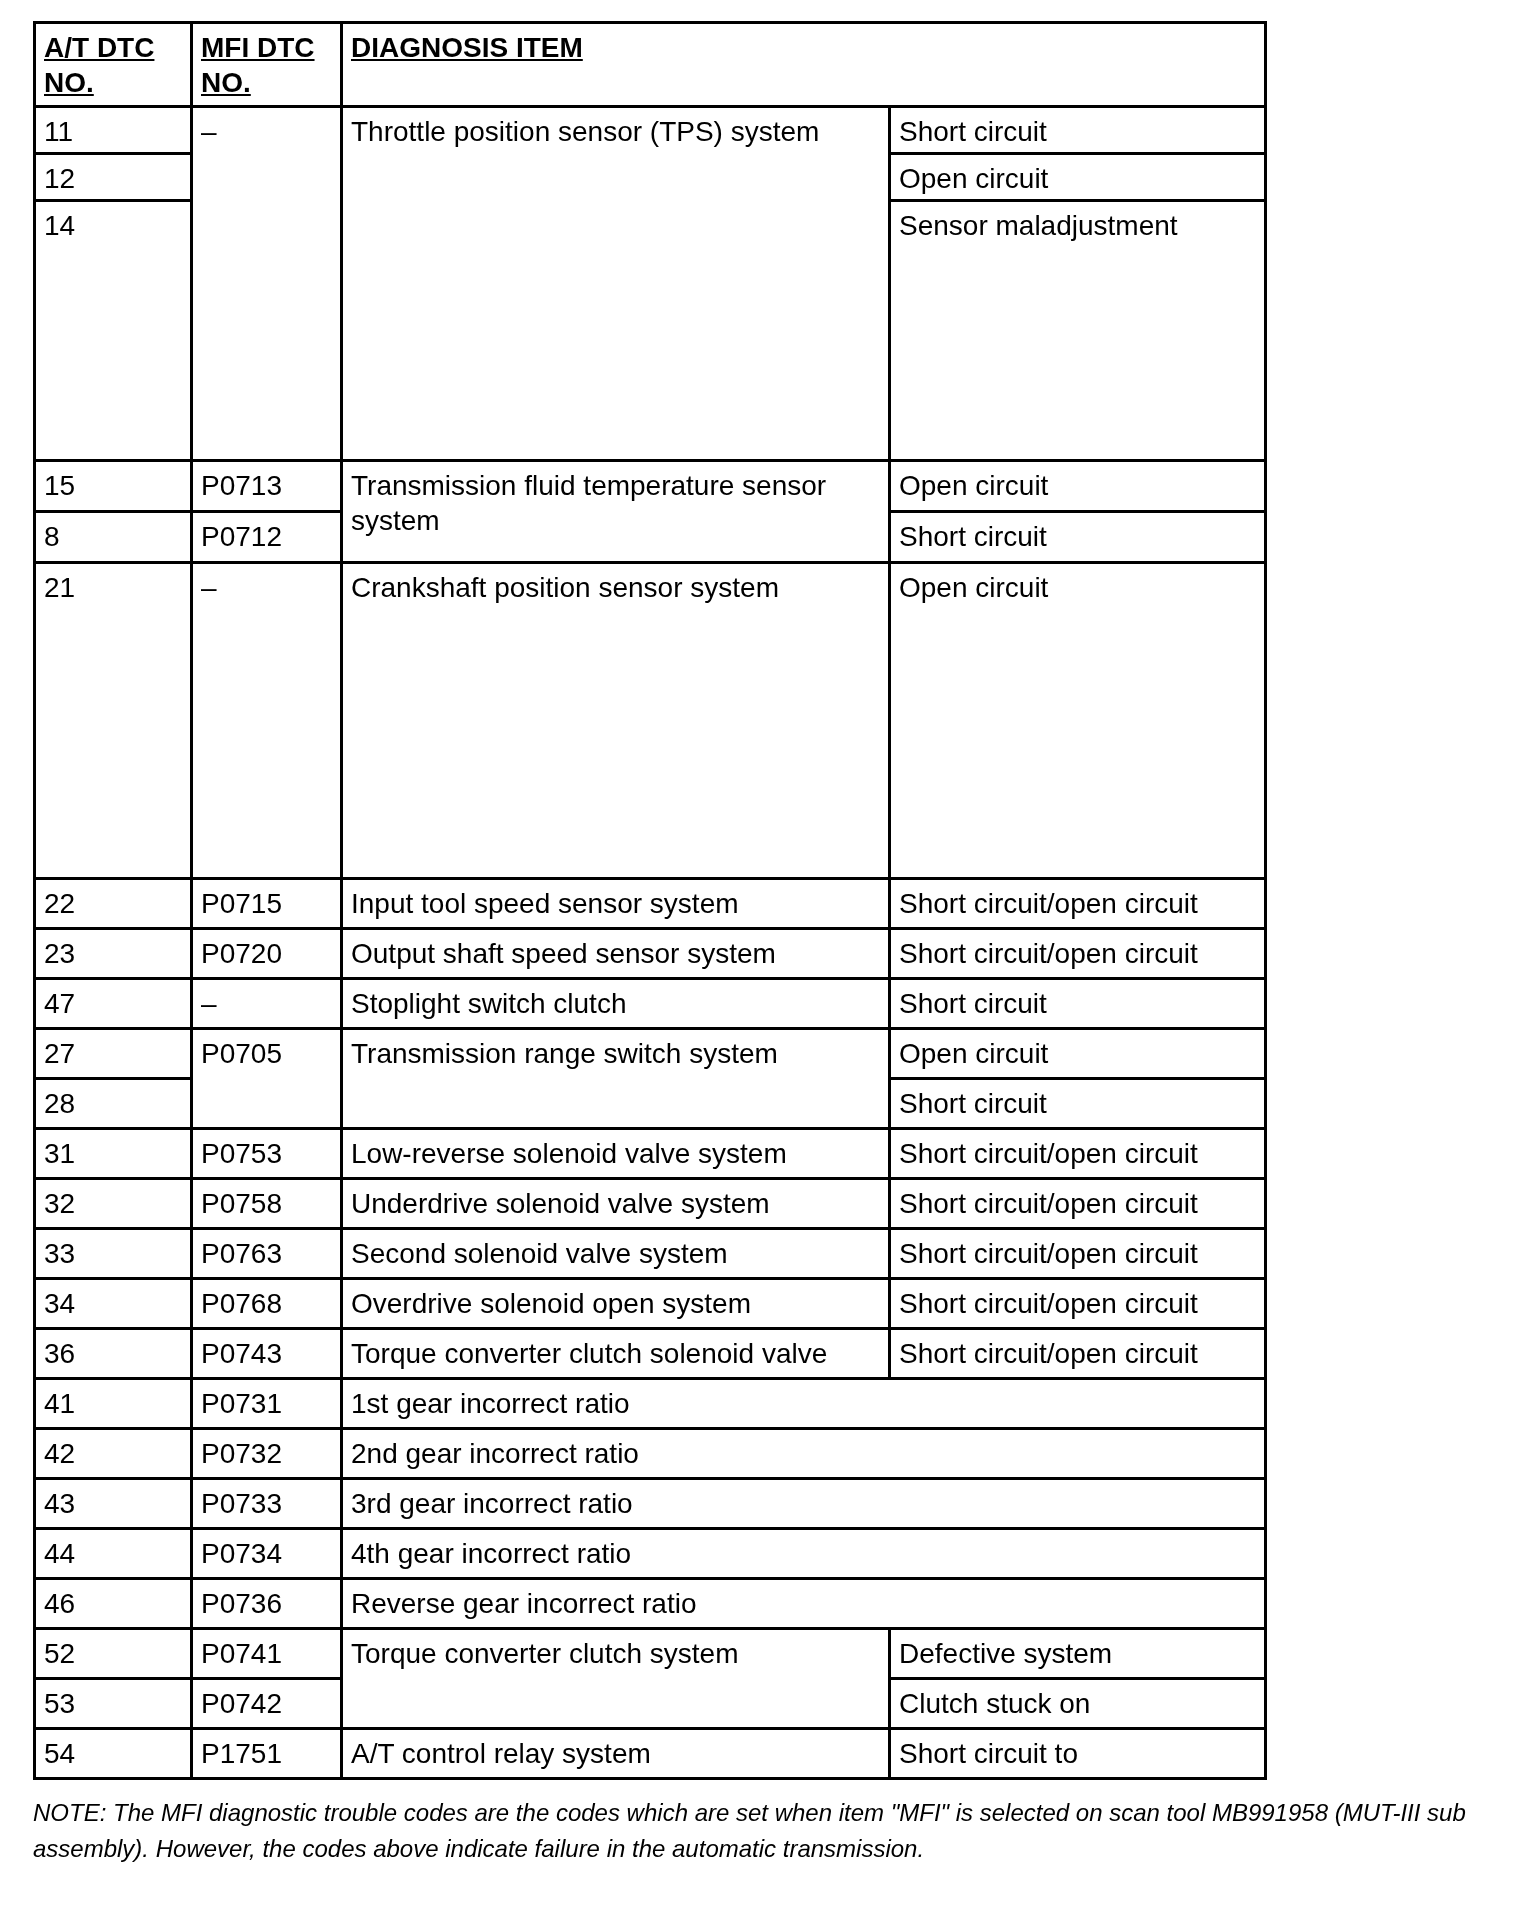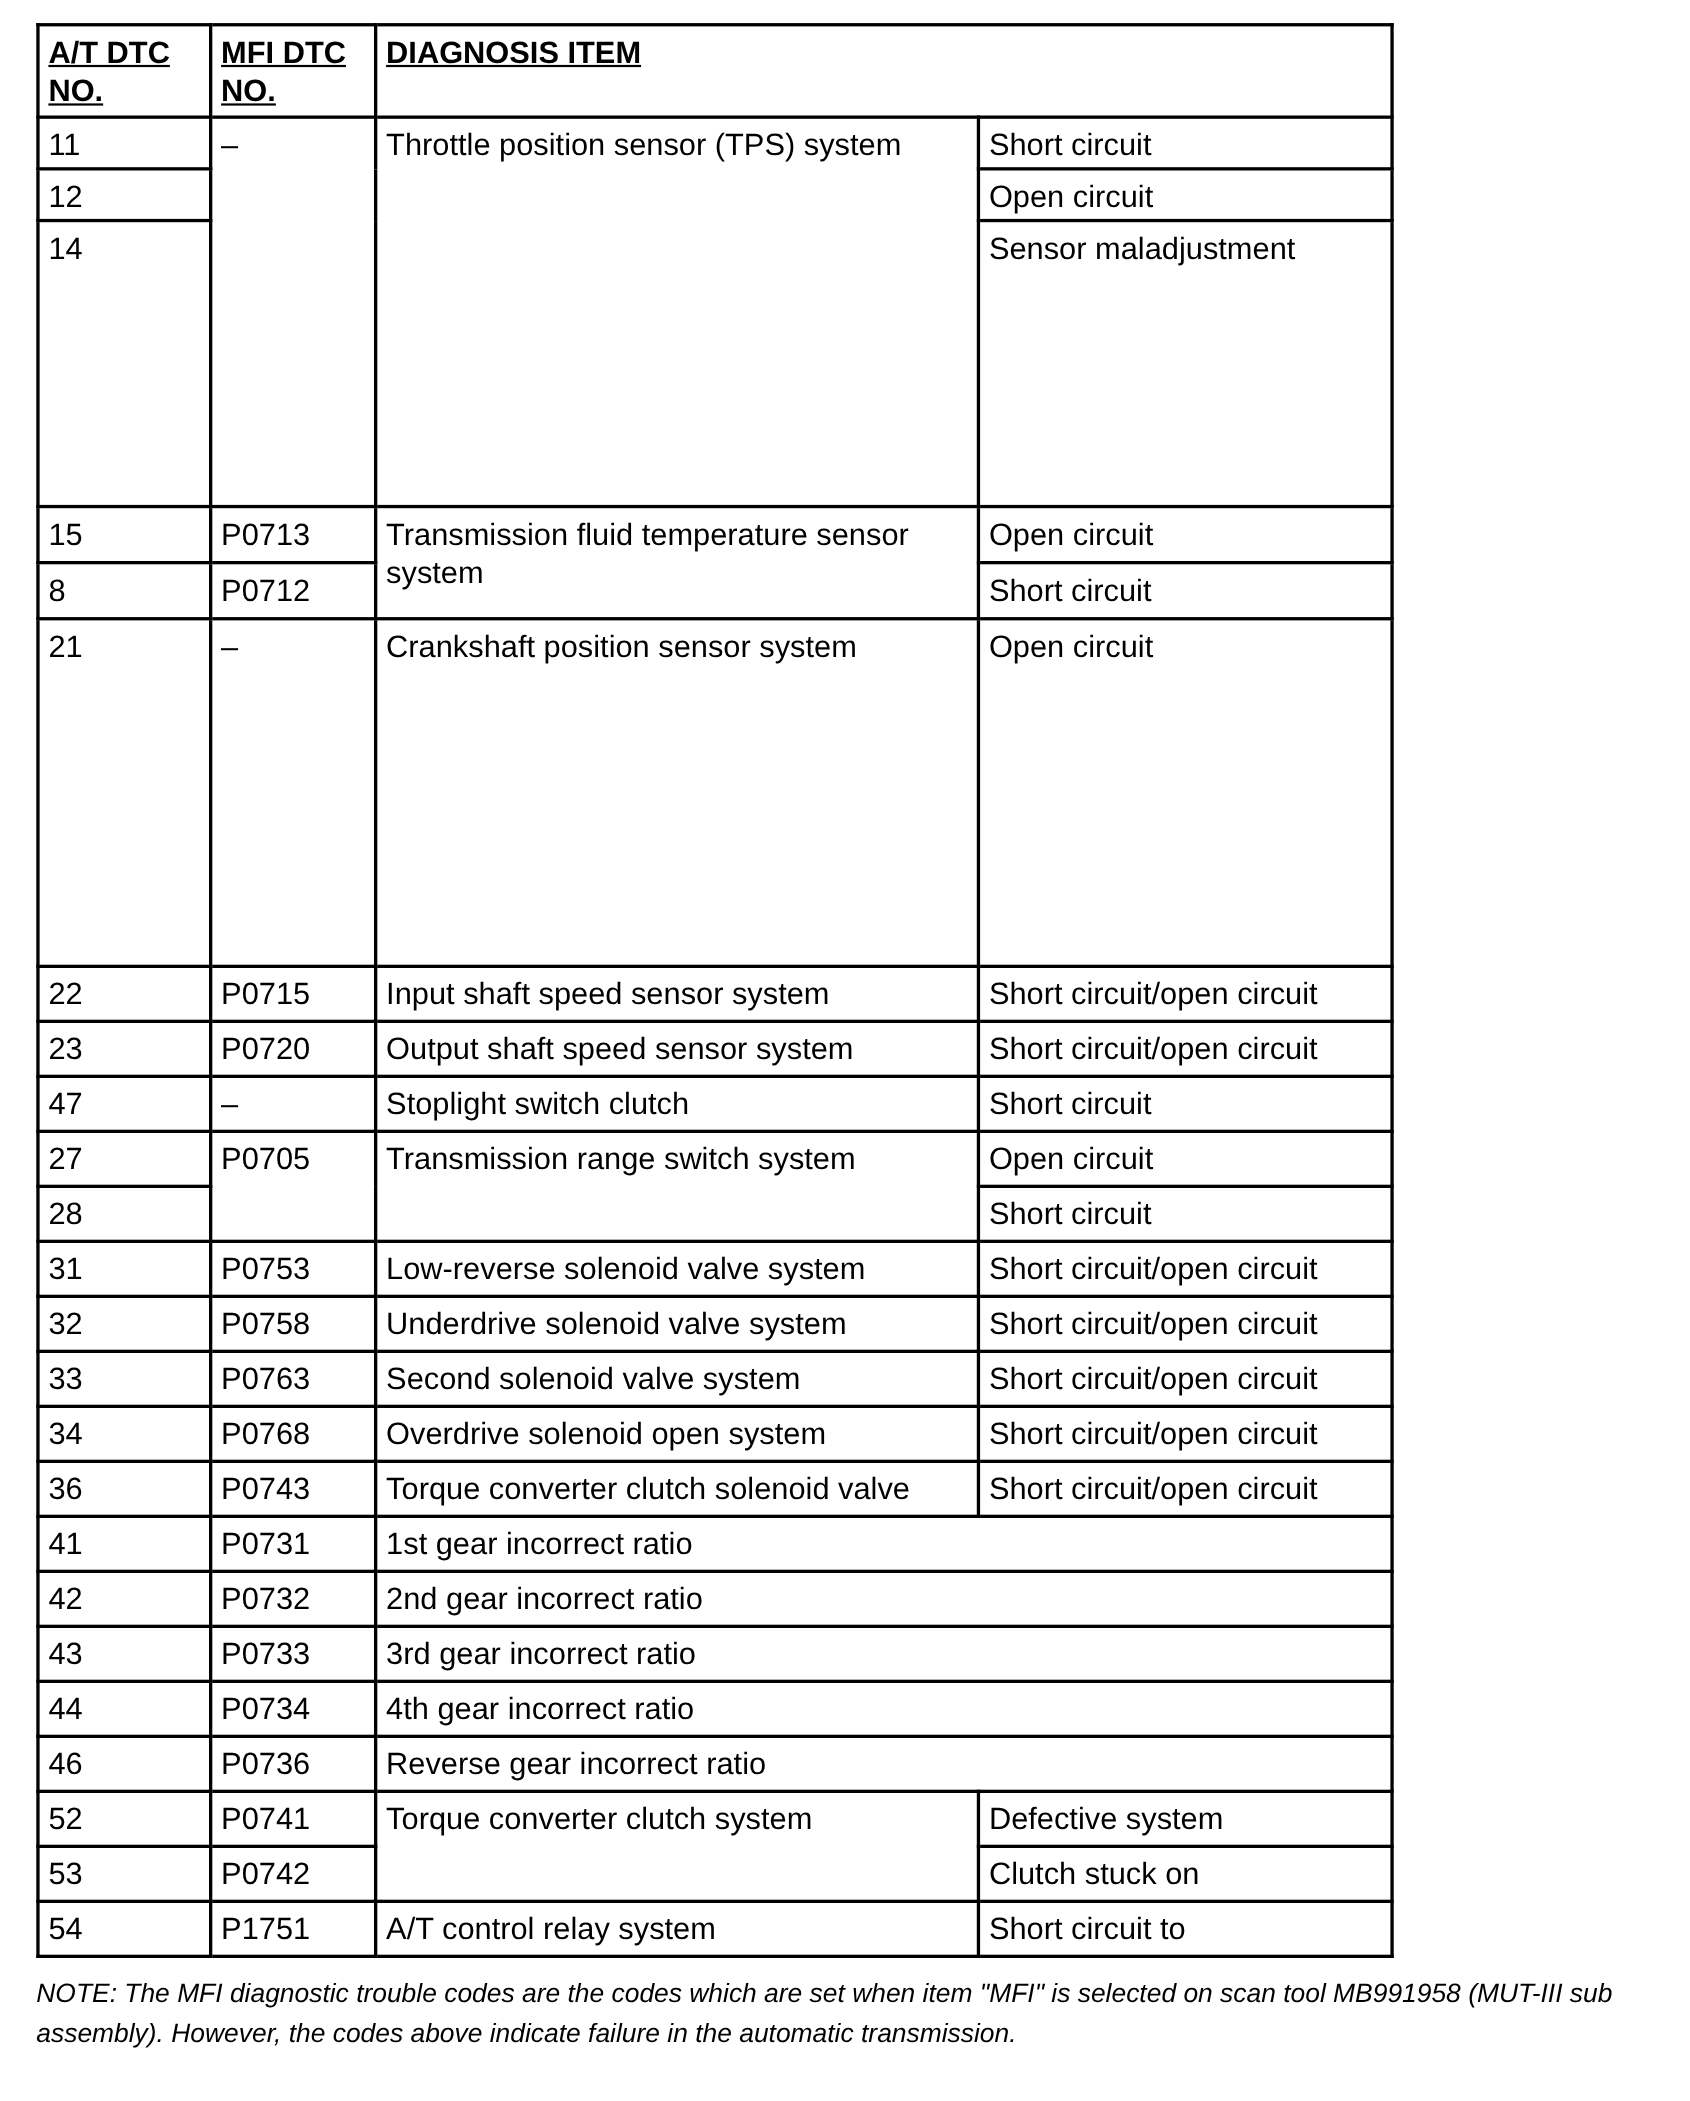--- a/index.html
+++ b/index.html
@@ -69,21 +69,21 @@
   <tr class="h-316">
     <td>21</td>
     <td class="dash">–</td>
     <td>Crankshaft position sensor system</td>
     <td>Open circuit</td>
   </tr>
 
   <tr class="h-50">
     <td>22</td>
     <td>P0715</td>
-    <td>Input shaft speed sensor system</td>
+    <td>Input tool speed sensor system</td>
     <td>Short circuit/open circuit</td>
   </tr>
   <tr class="h-50">
     <td>23</td>
     <td>P0720</td>
     <td>Output shaft speed sensor system</td>
     <td>Short circuit/open circuit</td>
   </tr>
   <tr class="h-50">
     <td>47</td>

